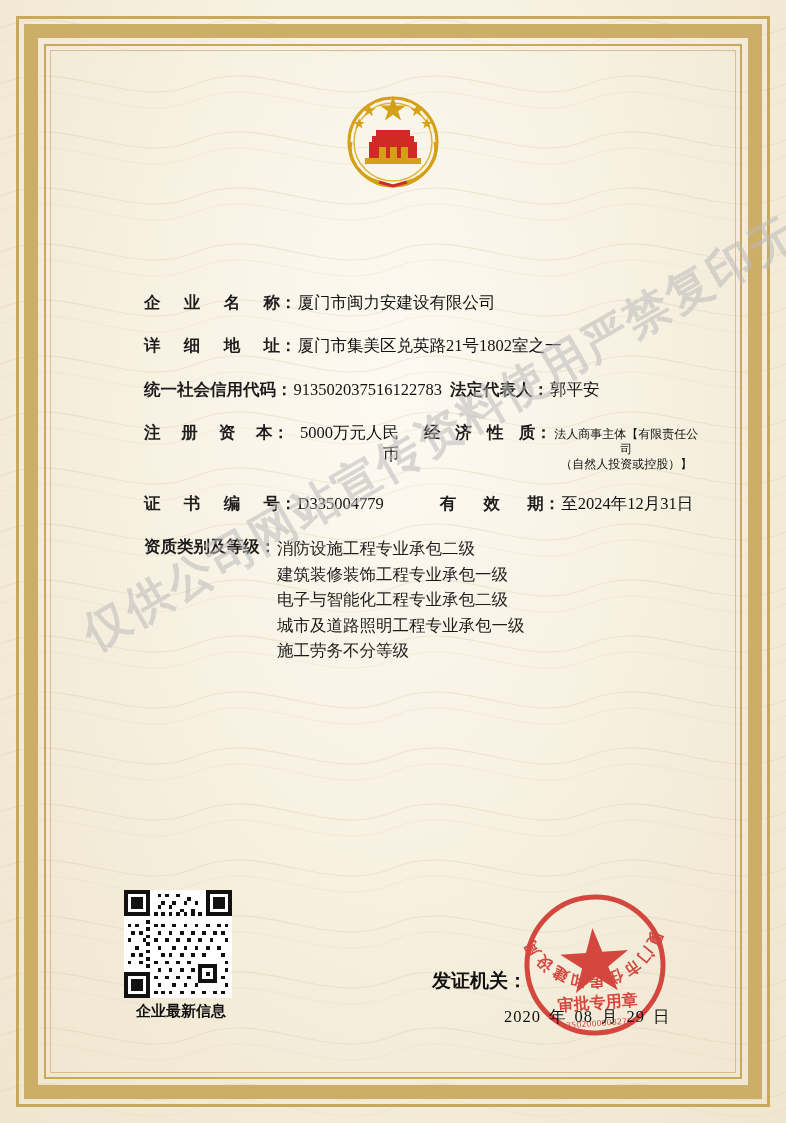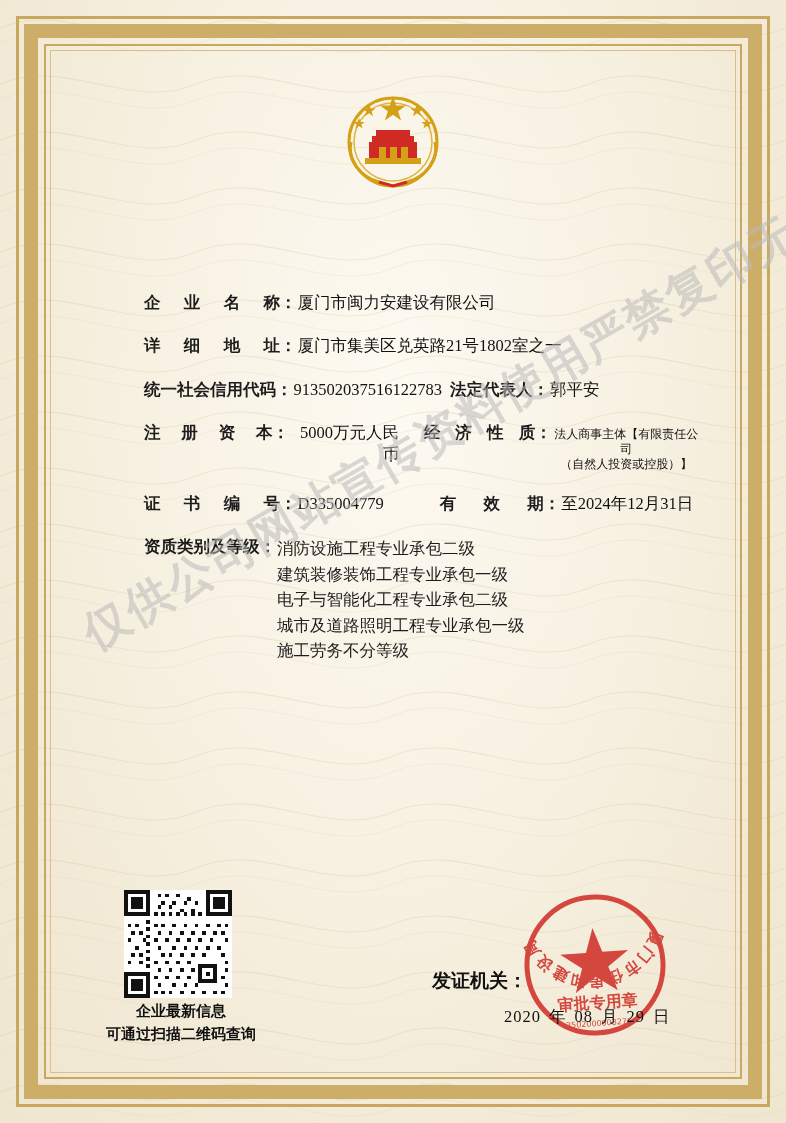--- a/index.html
+++ b/index.html
@@ -455,21 +455,20 @@
         <rect x="15" y="27" width="1" height="1"></rect>
       <rect x="18" y="27" width="1" height="1"></rect>
         <rect x="21" y="27" width="1" height="1"></rect>
       <rect x="24" y="27" width="1" height="1"></rect>
         <rect x="26" y="27" width="1" height="1"></rect>
     </g>
   </svg>
 
   <div class="qr-caption">
     <div>企业最新信息</div>
-    <div>可通过扫描二维码查询</div>
   </div>
 
   <div class="issuer">发证机关：</div>
 
   <svg class="seal" viewBox="0 0 170 170">
     <defs>
       <path id="sealArc" d="M 85,160 m -64,0 a 64,64 0 1 1 128,0" transform="rotate(180 85 96)"></path>
       <path id="sealArcBottom" d="M 27,120 a 62,62 0 0 0 116,0"></path>
     </defs>
     <circle cx="85" cy="85" r="68" fill="none" stroke="#cf2b24" stroke-width="5"></circle>

